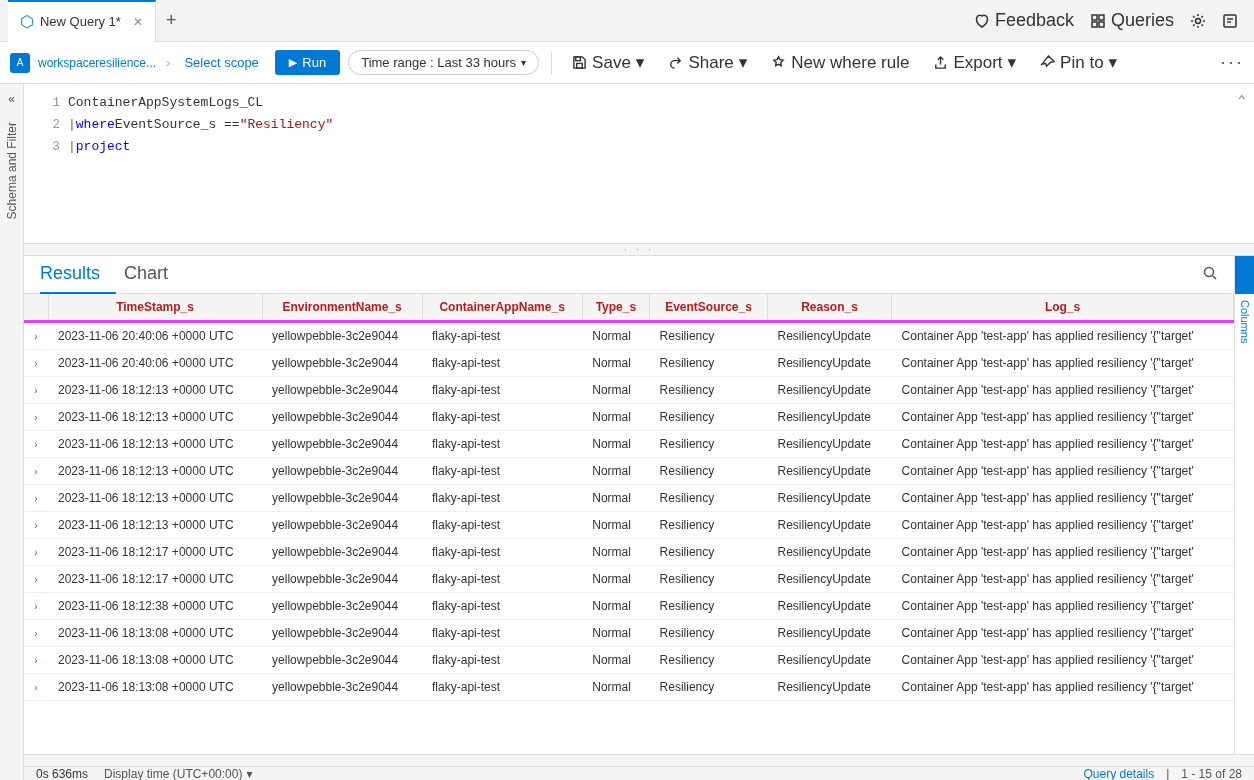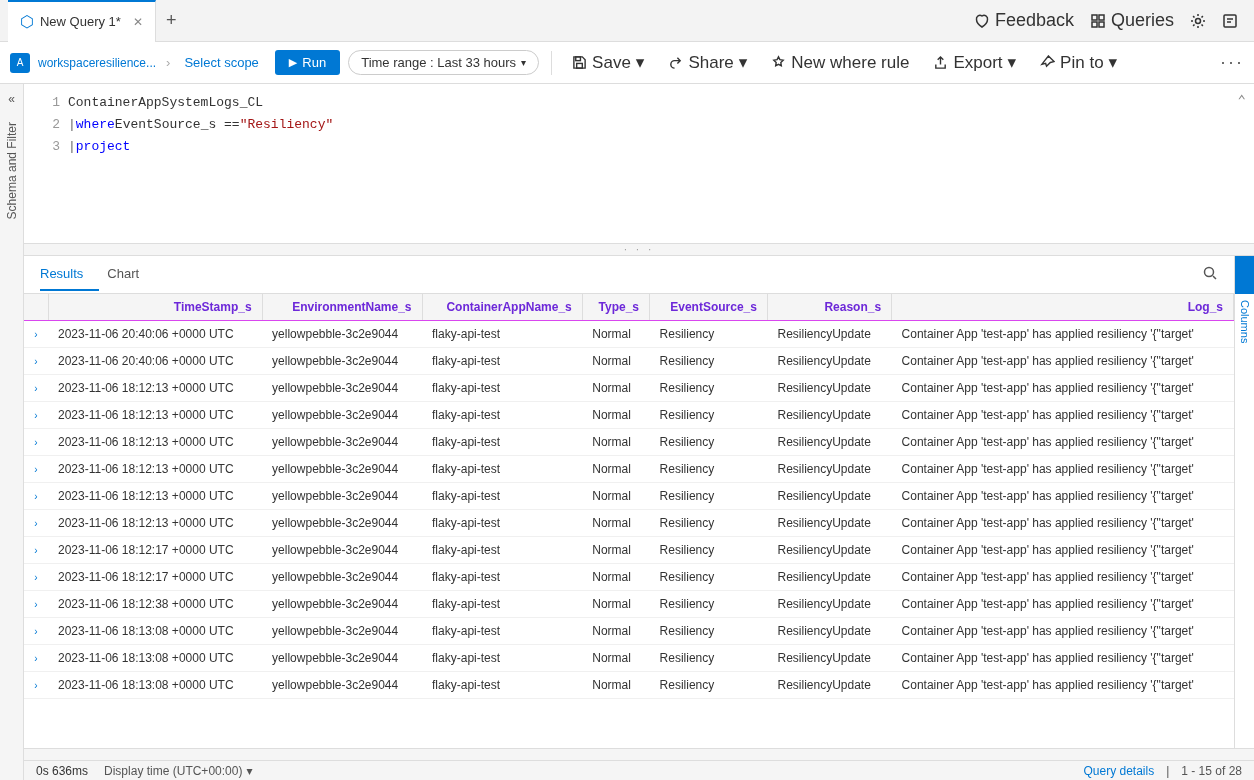--- a/index.html
+++ b/index.html
@@ -84,43 +84,43 @@
 
     
     .results-panel { flex: 1; display: flex; flex-direction: column; overflow: hidden; }
 
     
     .results-tabs {
       display: flex; align-items: center; border-bottom: 1px solid #ddd;
       padding: 0 16px; height: 38px; background: #fff;
     }
     .rtab {
-      padding: 8px 16px 8px 0; cursor: pointer; font-size: 13px; color: #555;
+      padding: 8px 16px 8px 0; cursor: pointer; font-size: 18px; color: #555;
       margin-right: 8px; border-bottom: 2px solid transparent;
     }
     .rtab.active { color: #0078d4; border-bottom: 2px solid #0078d4; font-weight: 500; }
     .rtab-search { margin-left: auto; cursor: pointer; }
     .rtab-search svg { width: 16px; height: 16px; color: #555; }
 
     
     .table-container { flex: 1; overflow: auto; }
     table { width: 100%; border-collapse: collapse; font-size: 12px; }
     thead th {
-      background: #f5f5f5; border-bottom: 1px solid #d946ef; border-right: 1px solid #ddd;
-      padding: 6px 10px; text-align: right; font-weight: 600; white-space: nowrap;
-      position: sticky; top: 0; z-index: 2; color: #6d28d9;
+      background: #f5f5f5; border-bottom: 3px solid #d946ef; border-right: 1px solid #ddd;
+      padding: 6px 10px; text-align: center; font-weight: 600; white-space: nowrap;
+      position: sticky; top: 0; z-index: 2; color: #b91c1c;
     }
     thead th:first-child { width: 24px; padding: 6px 4px; }
     tbody tr { border-bottom: 1px solid #f0f0f0; }
     tbody td { padding: 6px 10px; white-space: nowrap; color: #333; }
     tbody td:first-child { color: #0078d4; cursor: pointer; text-align: center; font-size: 10px; }
 
     
     .status-bar {
-      display: flex; align-items: center; height: 20px; border-top: 1px solid #ddd;
+      display: flex; align-items: center; height: 14px; border-top: 1px solid #ddd;
       background: #f5f5f5; padding: 0 12px; font-size: 12px; color: #555;
     }
     .status-time { color: #333; font-size: 12px; }
     .status-display { display: flex; align-items: center; gap: 4px; margin-left: 16px; cursor: pointer; }
     .status-right { margin-left: auto; display: flex; align-items: center; gap: 12px; }
     .query-details-link { color: #0078d4; cursor: pointer; }
 
     
     .scroll-indicator {
       height: 12px; background: #f5f5f5; border-top: 1px solid #ddd;

